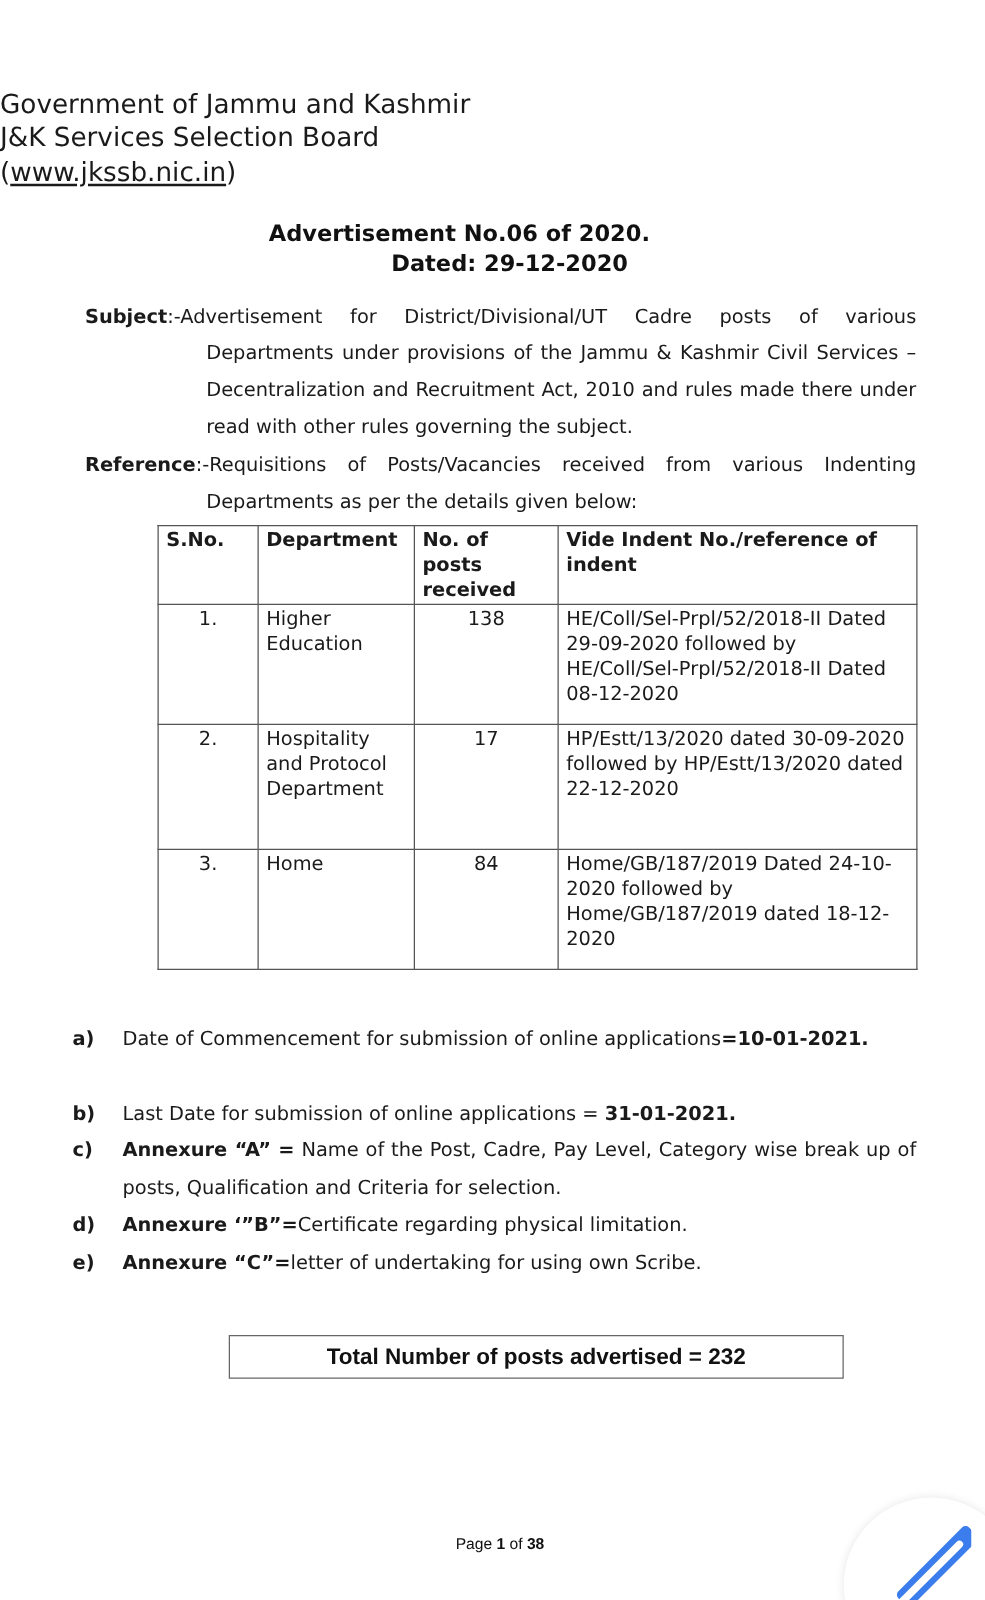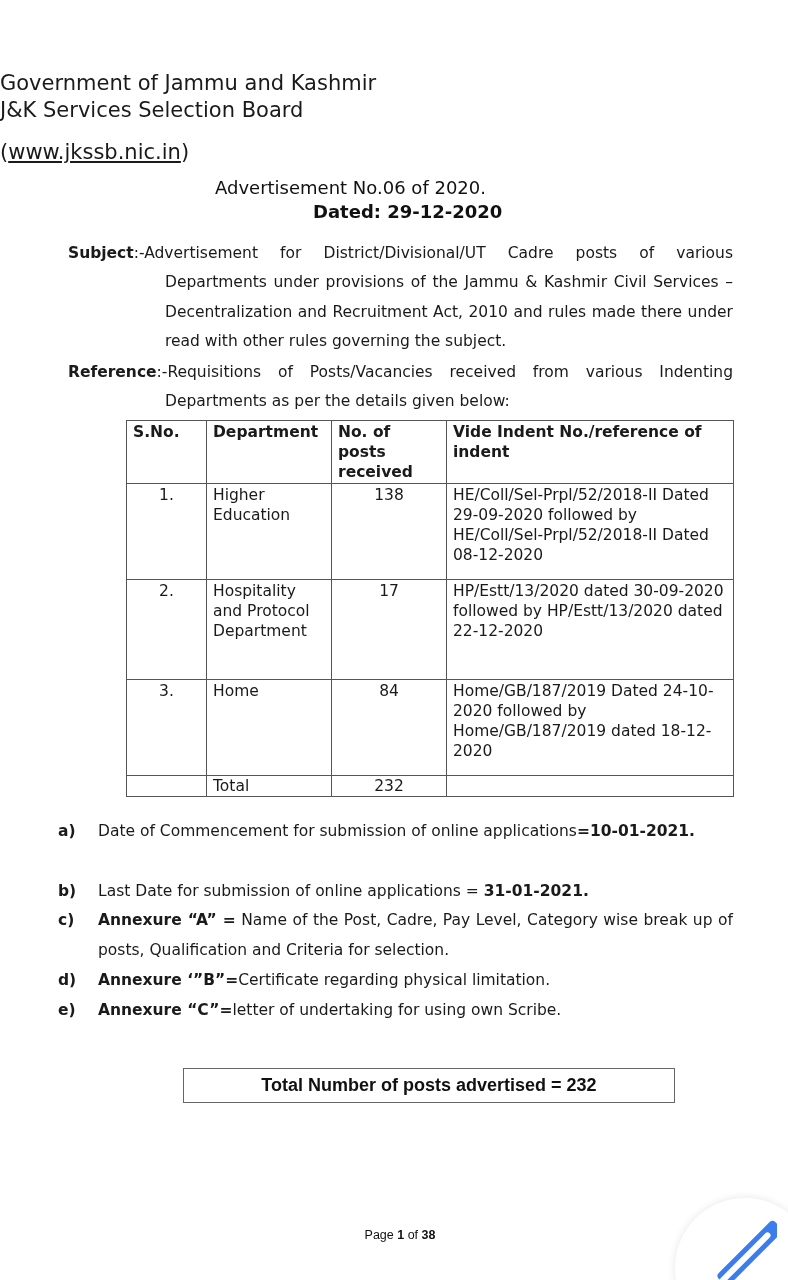--- a/index.html
+++ b/index.html
@@ -4,23 +4,23 @@
 <style>
   html, body { margin: 0; padding: 0; }
   body {
     width: 788px; height: 1280px; background: #ffffff; position: relative;
     overflow: hidden; color: #111111;
     font-family: "DejaVu Sans", sans-serif;
   }
   .hdr { position: absolute; left: 0; width: 788px; text-align: left; }
   #gov { top: 70px; font-size: 21px; line-height: 27px; color: #1a1a1a; }
   #board { top: 97px; font-size: 21px; line-height: 27px; color: #1a1a1a; }
-  #site { top: 139px; font-size: 21px; line-height: 27px; color: #1a1a1a; }
+  #site { top: 125px; font-size: 21px; line-height: 27px; color: #1a1a1a; }
   #site a { color: #1a1a1a; text-decoration: underline; }
-  #adv { position: absolute; top: 176px; left: 215px; font-size: 18px; font-weight: normal; line-height: 24px; }
+  #adv { position: absolute; top: 176px; left: 215px; font-size: 18px; font-weight: bold; line-height: 24px; }
   #dated { position: absolute; top: 200px; left: 313px; font-size: 18px; font-weight: bold; line-height: 24px; }
 
   .para { position: absolute; font-size: 15.5px; line-height: 29.7px; color: #1a1a1a; }
   .para .label { font-weight: bold; }
   #subj-first { top: 239px; left: 68px; width: 665px; text-align: justify; text-align-last: justify; }
   #subj-rest { top: 268px; left: 165px; width: 568px; text-align: justify; }
   #ref-first { top: 358px; left: 68px; width: 665px; text-align: justify; text-align-last: justify; }
   #ref-rest { top: 387px; left: 165px; width: 568px; }
 
   table#indent {
@@ -104,26 +104,20 @@
     <td class="c-dept">Hospitality and Protocol Department</td>
     <td class="c-num">17</td>
     <td>HP/Estt/13/2020 dated 30-09-2020 followed by HP/Estt/13/2020 dated 22-12-2020</td>
   </tr>
   <tr class="r3">
     <td class="c-sno">3.</td>
     <td class="c-dept">Home</td>
     <td class="c-num">84</td>
     <td>Home/GB/187/2019 Dated 24-10-2020 followed by Home/GB/187/2019 dated 18-12-2020</td>
   </tr>
-  <tr class="rt">
-    <td class="c-sno"></td>
-    <td class="c-dept">Total</td>
-    <td class="c-num">232</td>
-    <td></td>
-  </tr>
 </tbody>
   </table>
 
 <div class="item" id="item-a">
   <span class="mk">a)</span>
   <span class="tx"><span>Date of Commencement for submission of online applications</span><b>=10-01-2021.</b></span>
 </div>
 <div class="item" id="item-b">
   <span class="mk">b)</span>
   <span class="tx"><span>Last Date for submission of online applications = </span><b>31-01-2021.</b></span>

